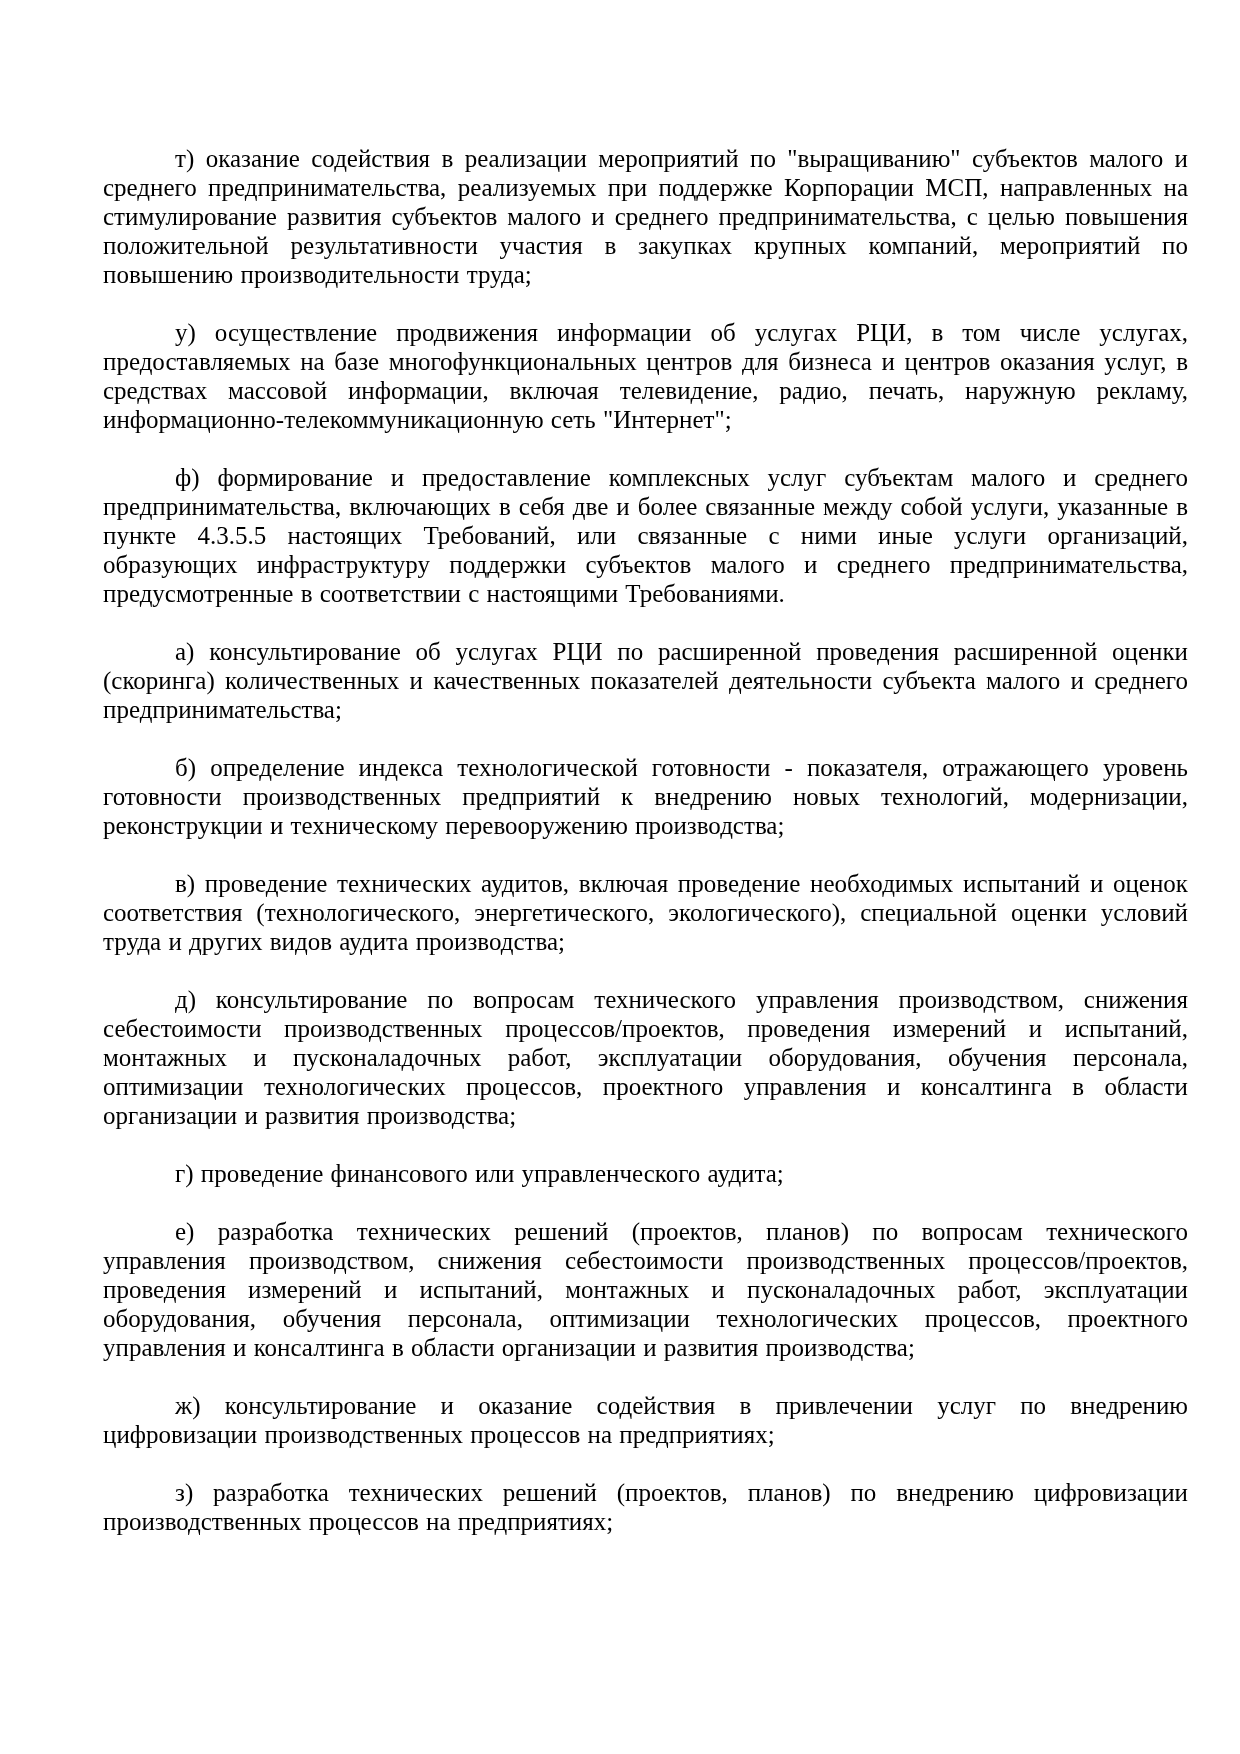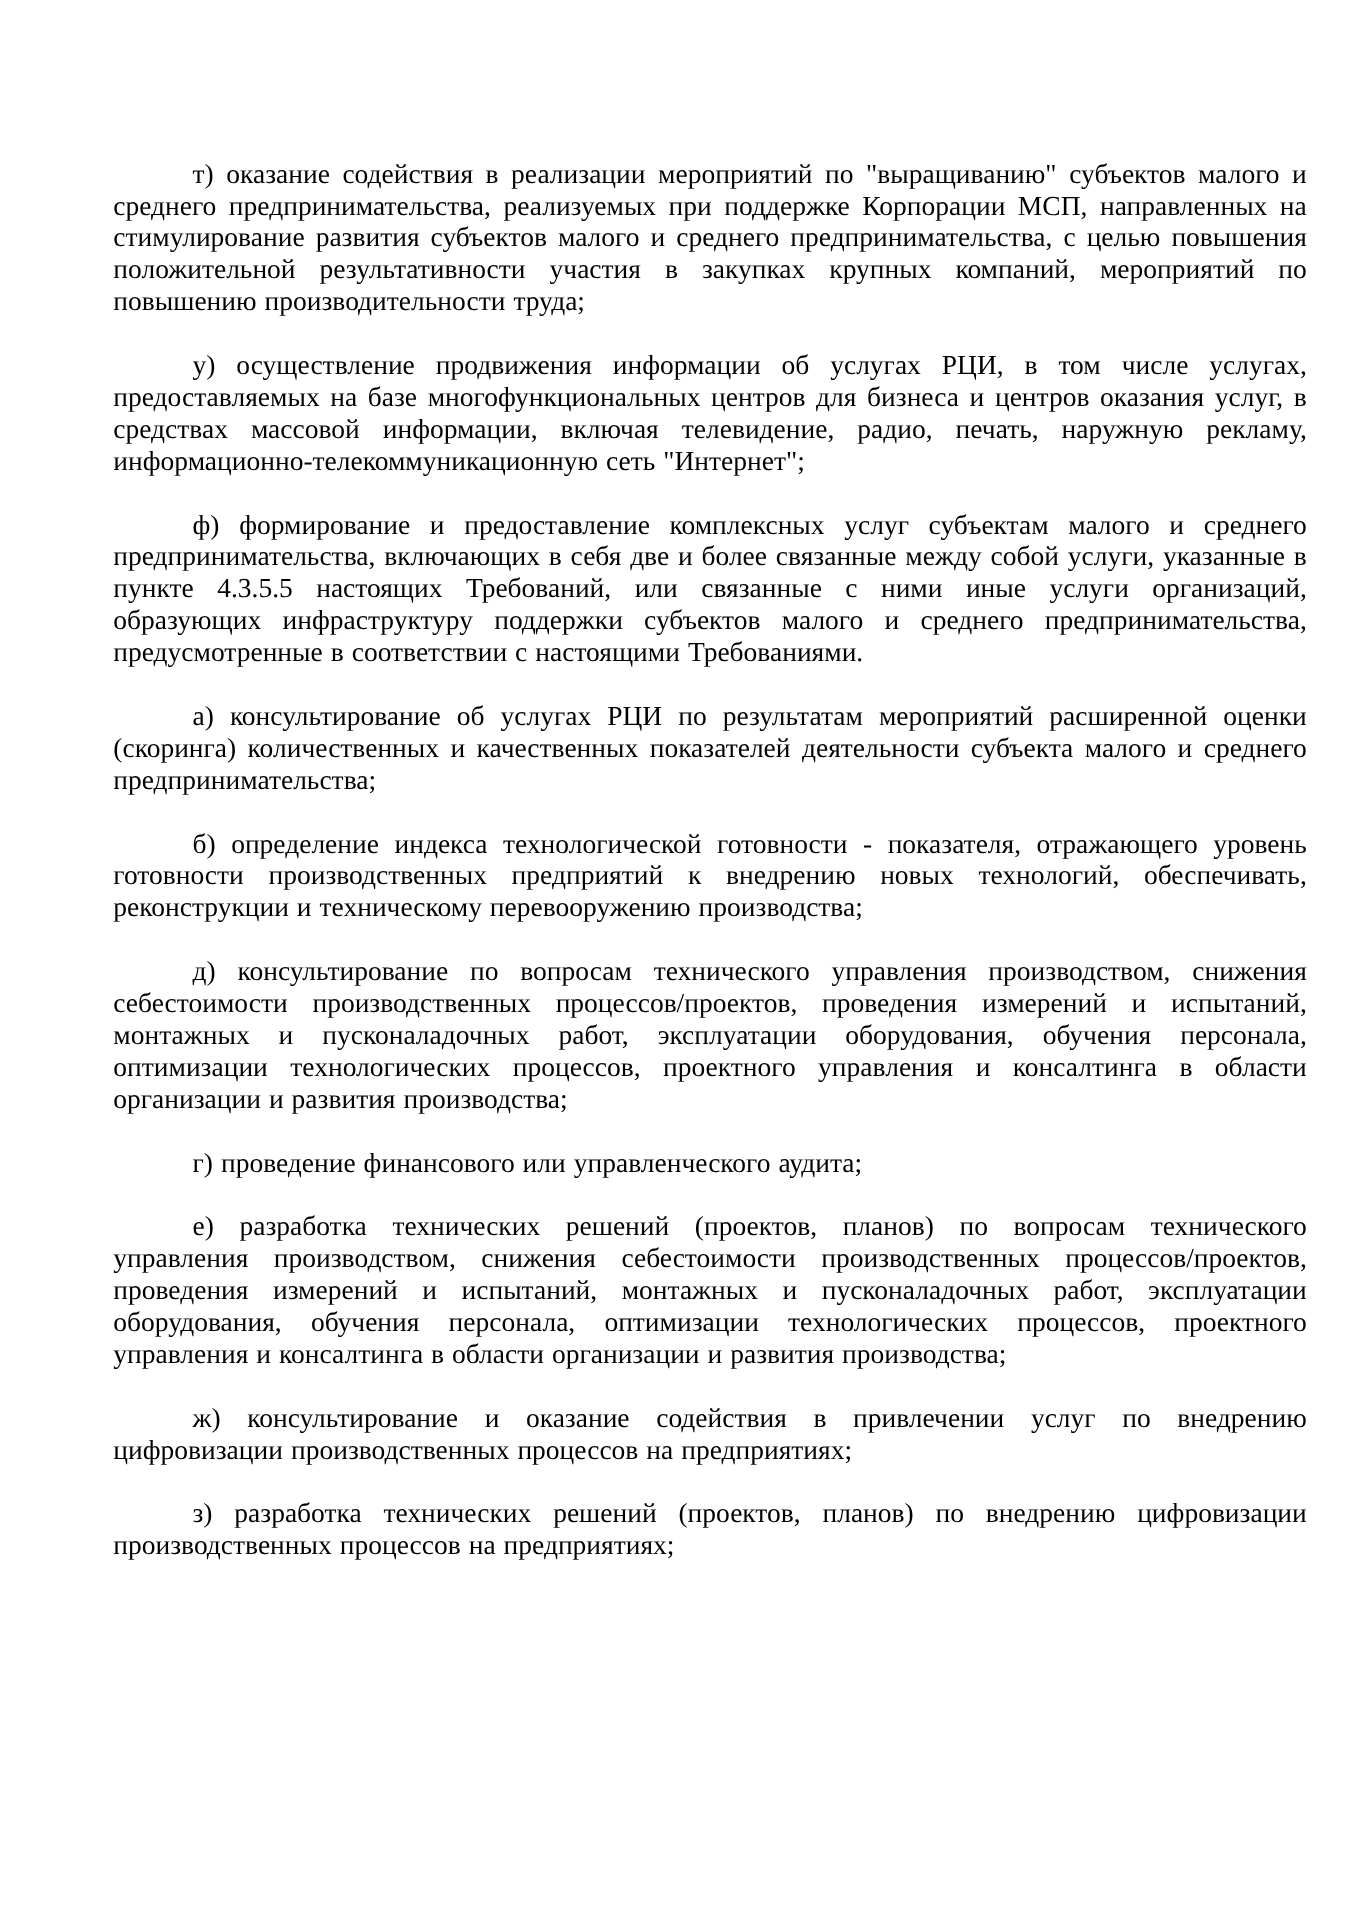--- a/index.html
+++ b/index.html
@@ -35,20 +35,21 @@
     margin-bottom: 0;
   }
 </style>
 </head>
 <body>
 
 <main class="page">
   <p class="para">т) оказание содействия в реализации мероприятий по "выращиванию" субъектов малого и среднего предпринимательства, реализуемых при поддержке Корпорации МСП, направленных на стимулирование развития субъектов малого и среднего предпринимательства, с целью повышения положительной результативности участия в закупках крупных компаний, мероприятий по повышению производительности труда;</p>
   <p class="para">у) осуществление продвижения информации об услугах РЦИ, в том числе услугах, предоставляемых на базе многофункциональных центров для бизнеса и центров оказания услуг, в средствах массовой информации, включая телевидение, радио, печать, наружную рекламу, информационно-телекоммуникационную сеть "Интернет";</p>
   <p class="para">ф) формирование и предоставление комплексных услуг субъектам малого и среднего предпринимательства, включающих в себя две и более связанные между собой услуги, указанные в пункте 4.3.5.5 настоящих Требований, или связанные с ними иные услуги организаций, образующих инфраструктуру поддержки субъектов малого и среднего предпринимательства, предусмотренные в соответствии с настоящими Требованиями.</p>
-  <p class="para">а) консультирование об услугах РЦИ по результатам мероприятий расширенной оценки (скоринга) количественных и качественных показателей деятельности субъекта малого и среднего предпринимательства;</p>
-  <p class="para">б) определение индекса технологической готовности - показателя, отражающего уровень готовности производственных предприятий к внедрению новых технологий, обеспечивать, реконструкции и техническому перевооружению производства;</p>
+  <p class="para">а) консультирование об услугах РЦИ по расширенной проведения расширенной оценки (скоринга) количественных и качественных показателей деятельности субъекта малого и среднего предпринимательства;</p>
+  <p class="para">б) определение индекса технологической готовности - показателя, отражающего уровень готовности производственных предприятий к внедрению новых технологий, модернизации, реконструкции и техническому перевооружению производства;</p>
+  <p class="para">в) проведение технических аудитов, включая проведение необходимых испытаний и оценок соответствия (технологического, энергетического, экологического), специальной оценки условий труда и других видов аудита производства;</p>
   <p class="para">д) консультирование по вопросам технического управления производством, снижения себестоимости производственных процессов/проектов, проведения измерений и испытаний, монтажных и пусконаладочных работ, эксплуатации оборудования, обучения персонала, оптимизации технологических процессов, проектного управления и консалтинга в области организации и развития производства;</p>
   <p class="para">г) проведение финансового или управленческого аудита;</p>
   <p class="para">е) разработка технических решений (проектов, планов) по вопросам технического управления производством, снижения себестоимости производственных процессов/проектов, проведения измерений и испытаний, монтажных и пусконаладочных работ, эксплуатации оборудования, обучения персонала, оптимизации технологических процессов, проектного управления и консалтинга в области организации и развития производства;</p>
   <p class="para">ж) консультирование и оказание содействия в привлечении услуг по внедрению цифровизации производственных процессов на предприятиях;</p>
   <p class="para">з) разработка технических решений (проектов, планов) по внедрению цифровизации производственных процессов на предприятиях;</p>
 </main>
 
 </body></html>

